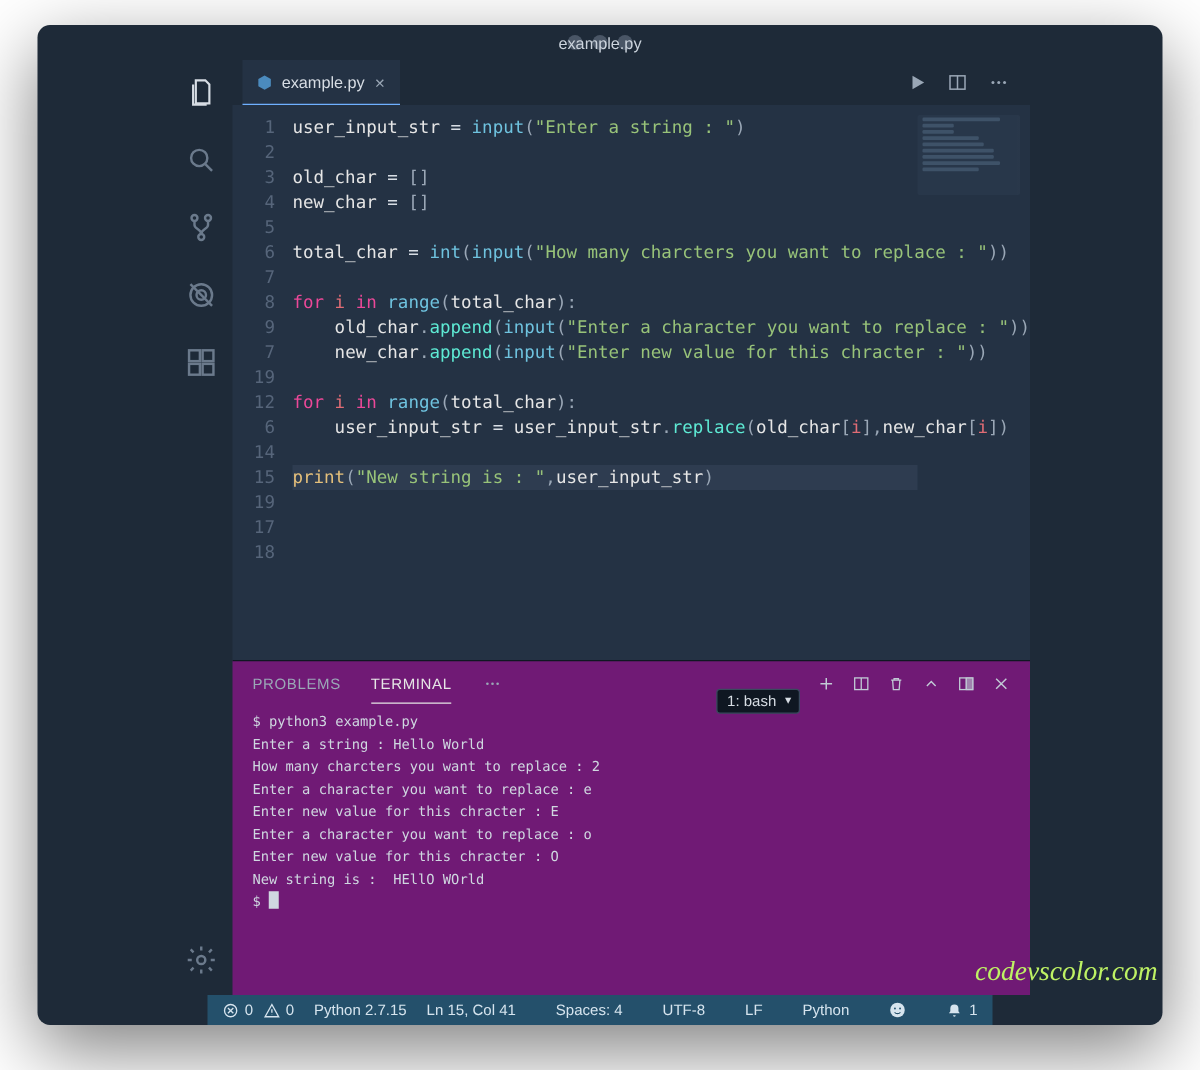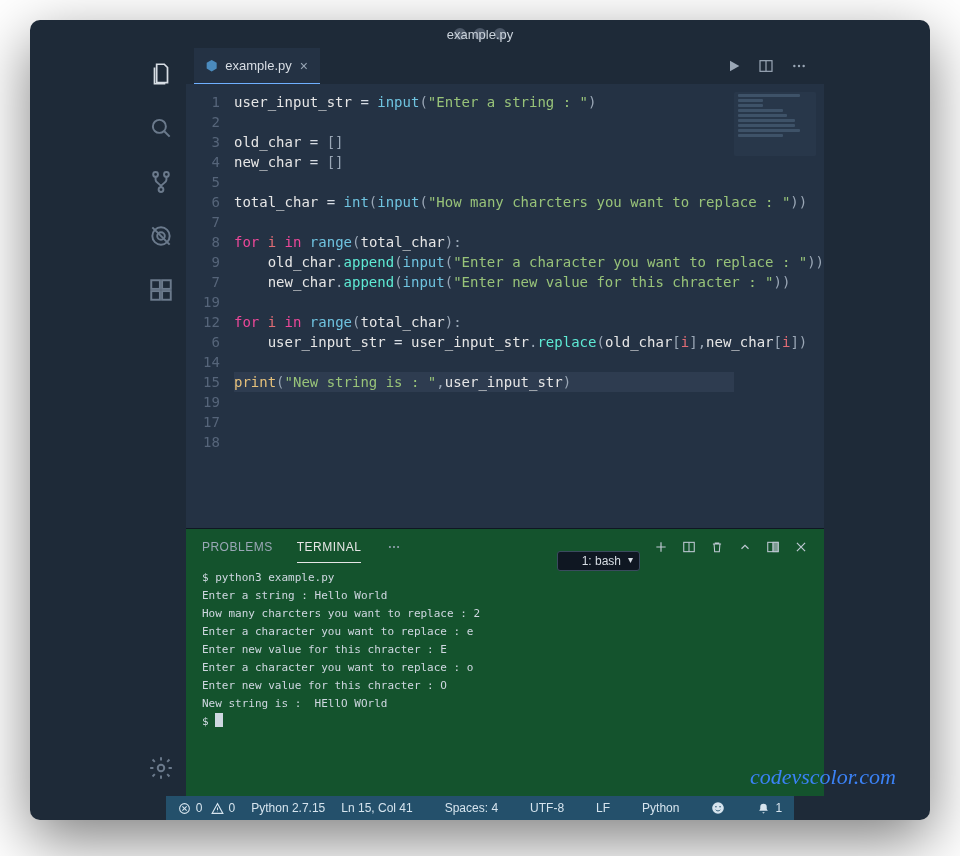--- a/index.html
+++ b/index.html
@@ -102,52 +102,52 @@
 .tok-op{color:#d7dde4}
 .tok-builtin{color:#6fc3df}
 .tok-str{color:#98c379}
 .tok-kw{color:#ec4899}
 .tok-id{color:#e06c75}
 .tok-method{color:#5eead4}
 .tok-punc{color:#9aa7b6}
 .tok-print{color:#e5c07b}
 
 .panel {
-  height: 268px; background: #14532d; border-top: 1px solid #0f1722;
+  height: 268px; background: #701a75; border-top: 1px solid #0f1722;
   display: flex; flex-direction: column;
 }
 .panel-tabs {
   height: 36px; display: flex; align-items: center; padding: 0 16px; gap: 24px;
   color: #9aa7b6; font-size: 12px;
 }
 .panel-tab { cursor: pointer; letter-spacing: 0.5px; padding: 8px 0; }
 .panel-tab.active { color: #e6e6e6; border-bottom: 1px solid #e6e6e6; }
 .panel-tabs .dots { cursor: pointer; }
 .panel-right {
   margin-left: auto; display: flex; align-items: center; gap: 14px;
   color: #c1cad5;
 }
 .term-select {
   background: #0f1722; color: #d7dde4; border: 1px solid #3a4a5e;
-  font-size: 12px; padding: 2px 18px 2px 24px; border-radius: 3px;
+  font-size: 12px; padding: 2px 18px 2px 8px; border-radius: 3px;
   position: relative; cursor: pointer; margin-top: 28px;
 }
 .term-select::after{content:"▾"; position:absolute; right:6px; top:2px; font-size:10px;}
 .panel-right .pr-icon { cursor: pointer; display:flex; align-items:center;}
 .terminal-body {
   flex: 1; padding: 4px 16px 8px 16px;
   font-family: "Menlo","Consolas",monospace; font-size: 11px;
   color: #cfd7e0; line-height: 18px; white-space: pre;
 }
 .terminal-body .cursor-block{
   display:inline-block; width:8px; height:14px; background:#cfd7e0; vertical-align:-2px;
 }
 .watermark {
-  position: absolute; right: 34px; bottom: 30px;
-  color: #3b82f6; font-family: "Brush Script MT","Segoe Script",cursive;
+  position: absolute; right: 4px; bottom: 30px;
+  color: #bef264; font-family: "Brush Script MT","Segoe Script",cursive;
   font-size: 22px; font-style: italic;
 }
 .statusbar {
   height: 24px; background: #24506b; color: #d6e4ee;
   display: flex; align-items: center; font-size: 12px;
   padding: 0 12px; gap: 16px;
 }
 .statusbar .sb-item { display: flex; align-items: center; gap: 5px; cursor: pointer; }
 .statusbar .sb-right { margin-left: auto; display: flex; gap: 32px; align-items:center;}
 svg { display: block; }

